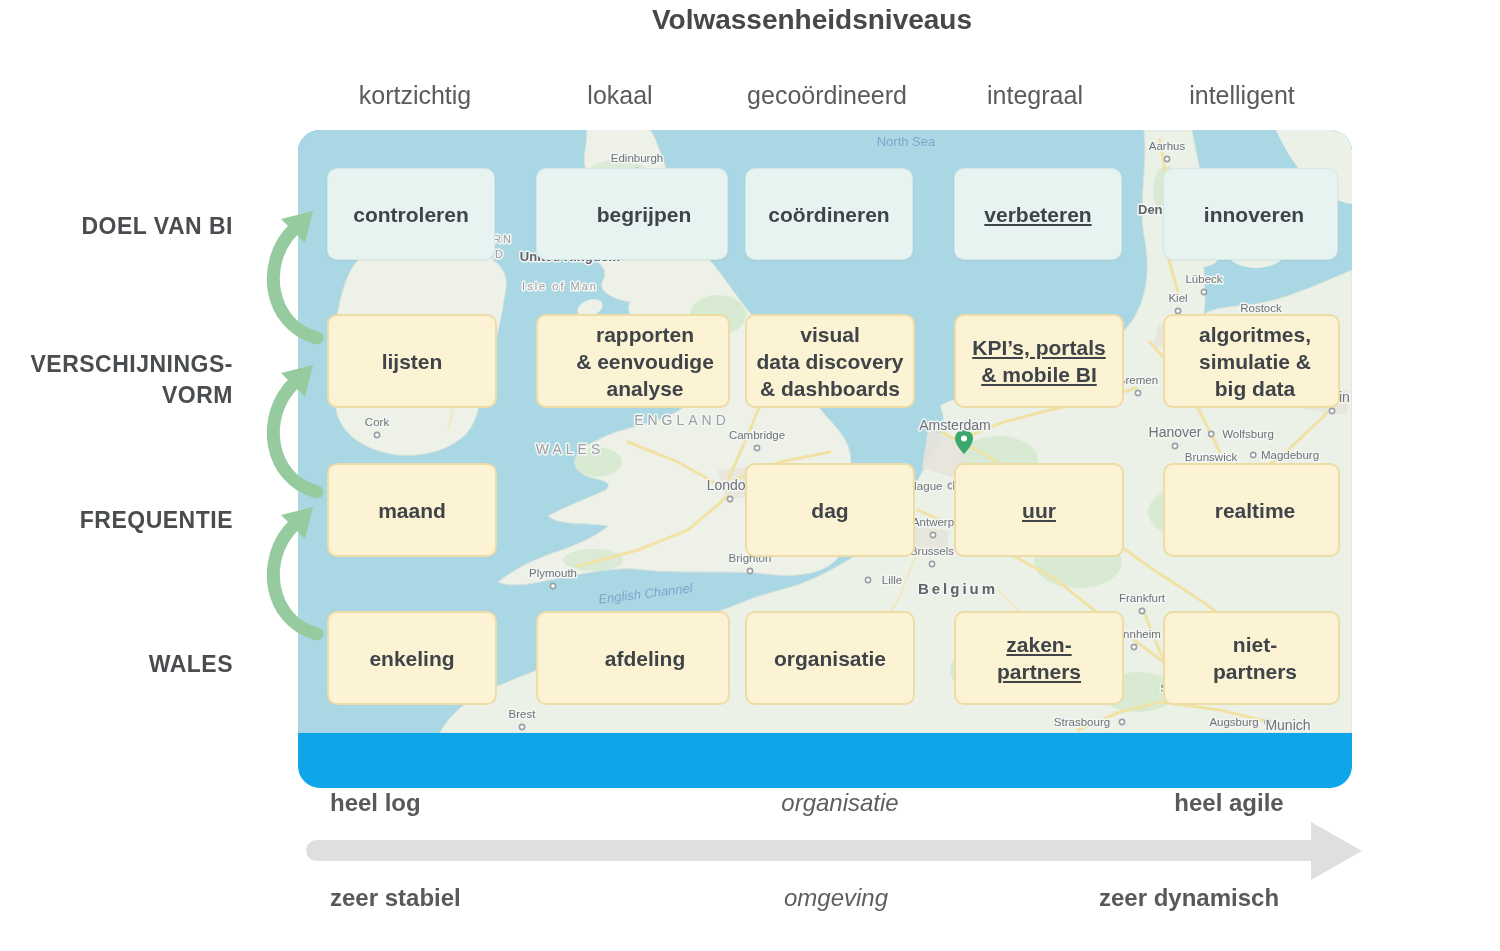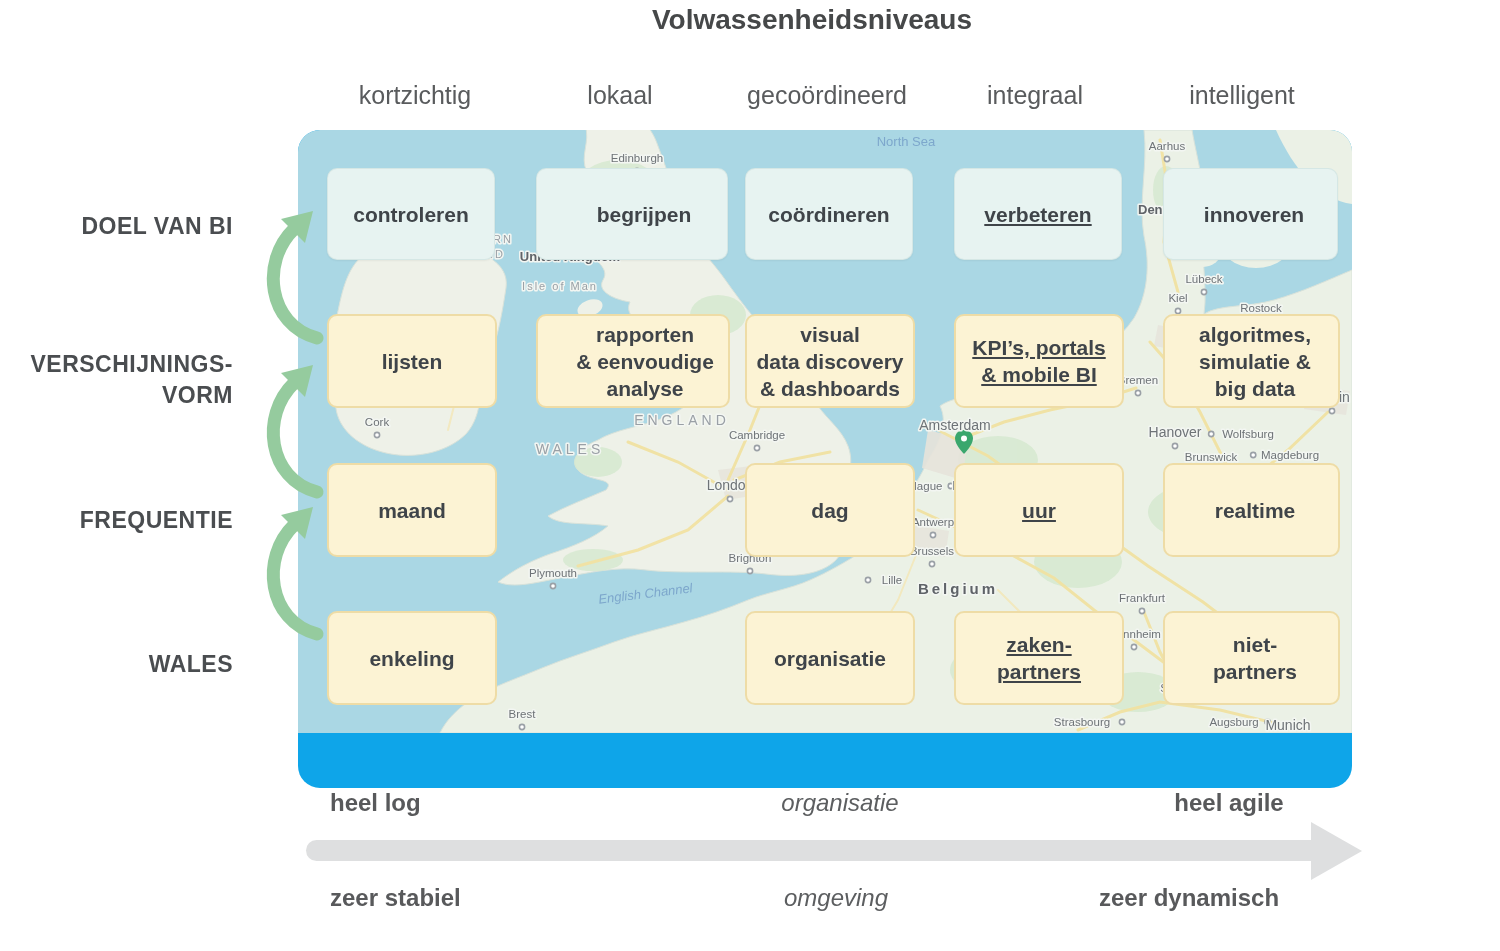--- a/index.html
+++ b/index.html
@@ -221,20 +221,21 @@
     <div class="cell step c1 r3">maand</div>
 
     <div class="cell step c5 r2">algoritmes,
 simulatie &amp;
 big data</div>
     <div class="cell step c3 r3">dag</div>
     <div class="cell step c4 r3">uur</div>
     <div class="cell step c5 r3">realtime</div>
 
     <div class="cell step c1 r4">enkeling</div>
+    <div class="cell step c2 r4">afdeling</div>
     <div class="cell step c3 r4">organisatie</div>
     <div class="cell step c4 r4">zaken-
 partners</div>
     <div class="cell step c5 r4">niet-
 partners</div>
   </div>
 
   <svg class="arcs" width="1500" height="951" viewBox="0 0 1500 951">
     <g stroke="#95cb9e" stroke-width="13" fill="none" stroke-linecap="round">
       <path d="M 317,634 C 268,621 260,558 294,525"></path>

